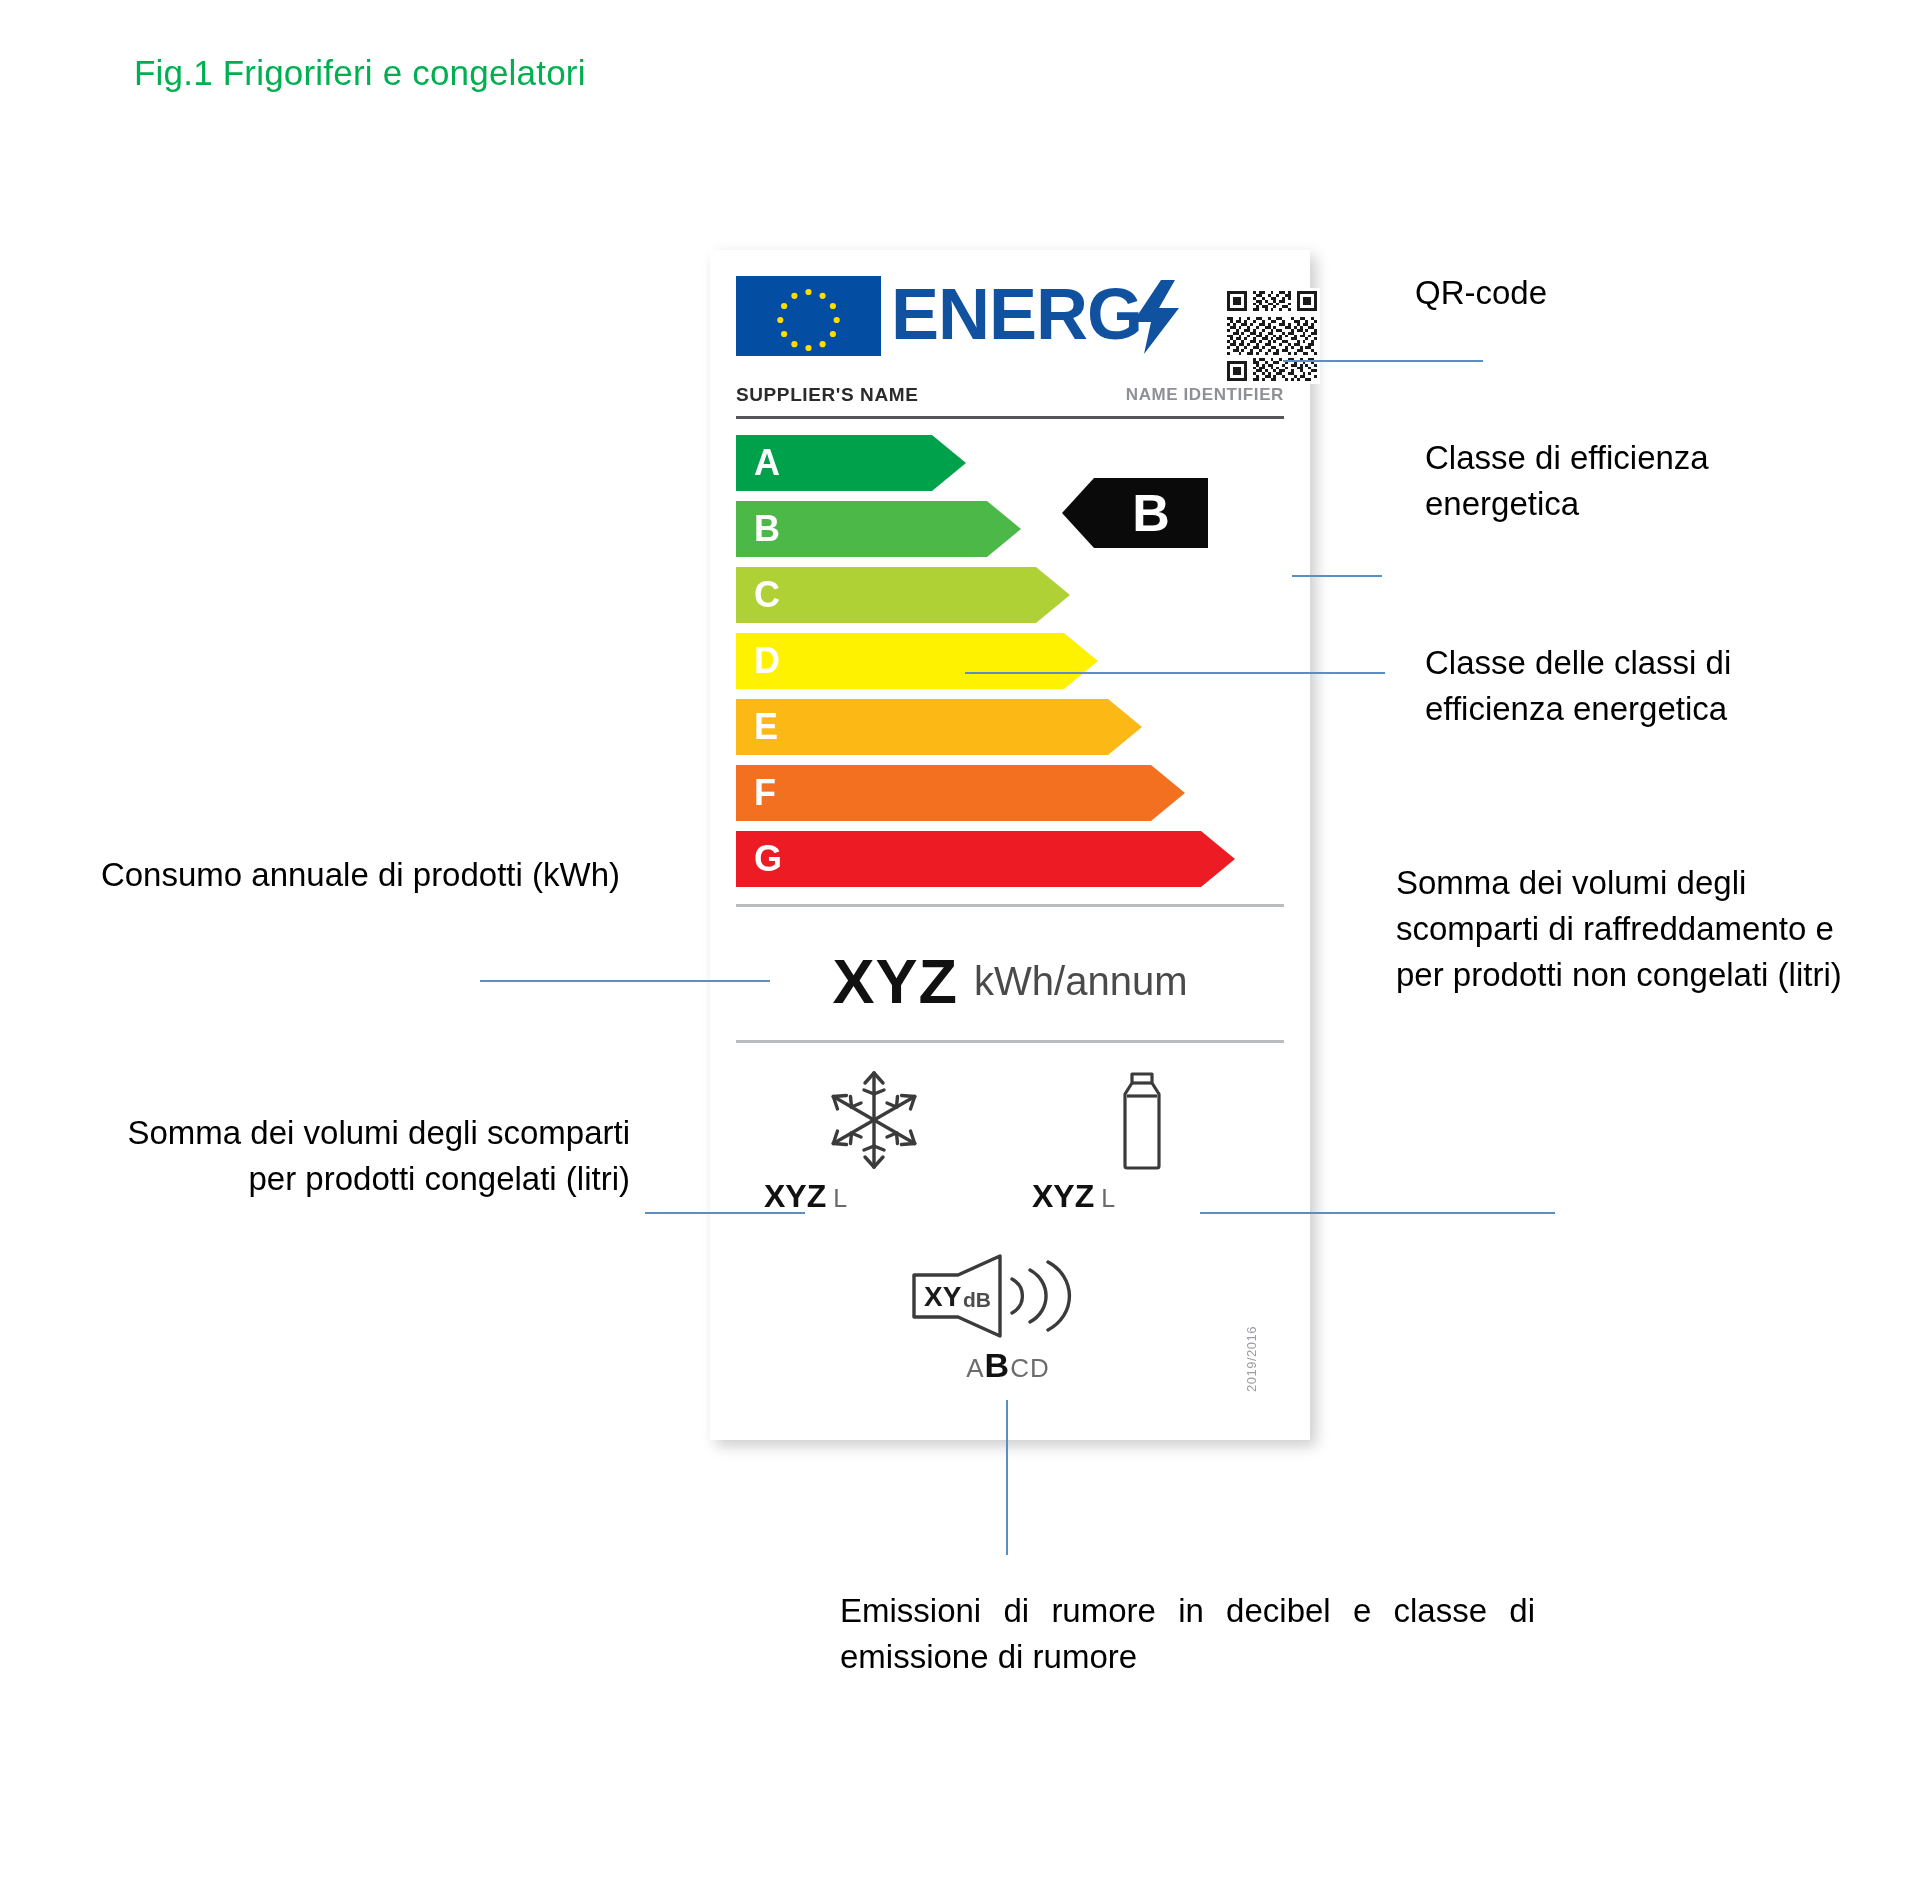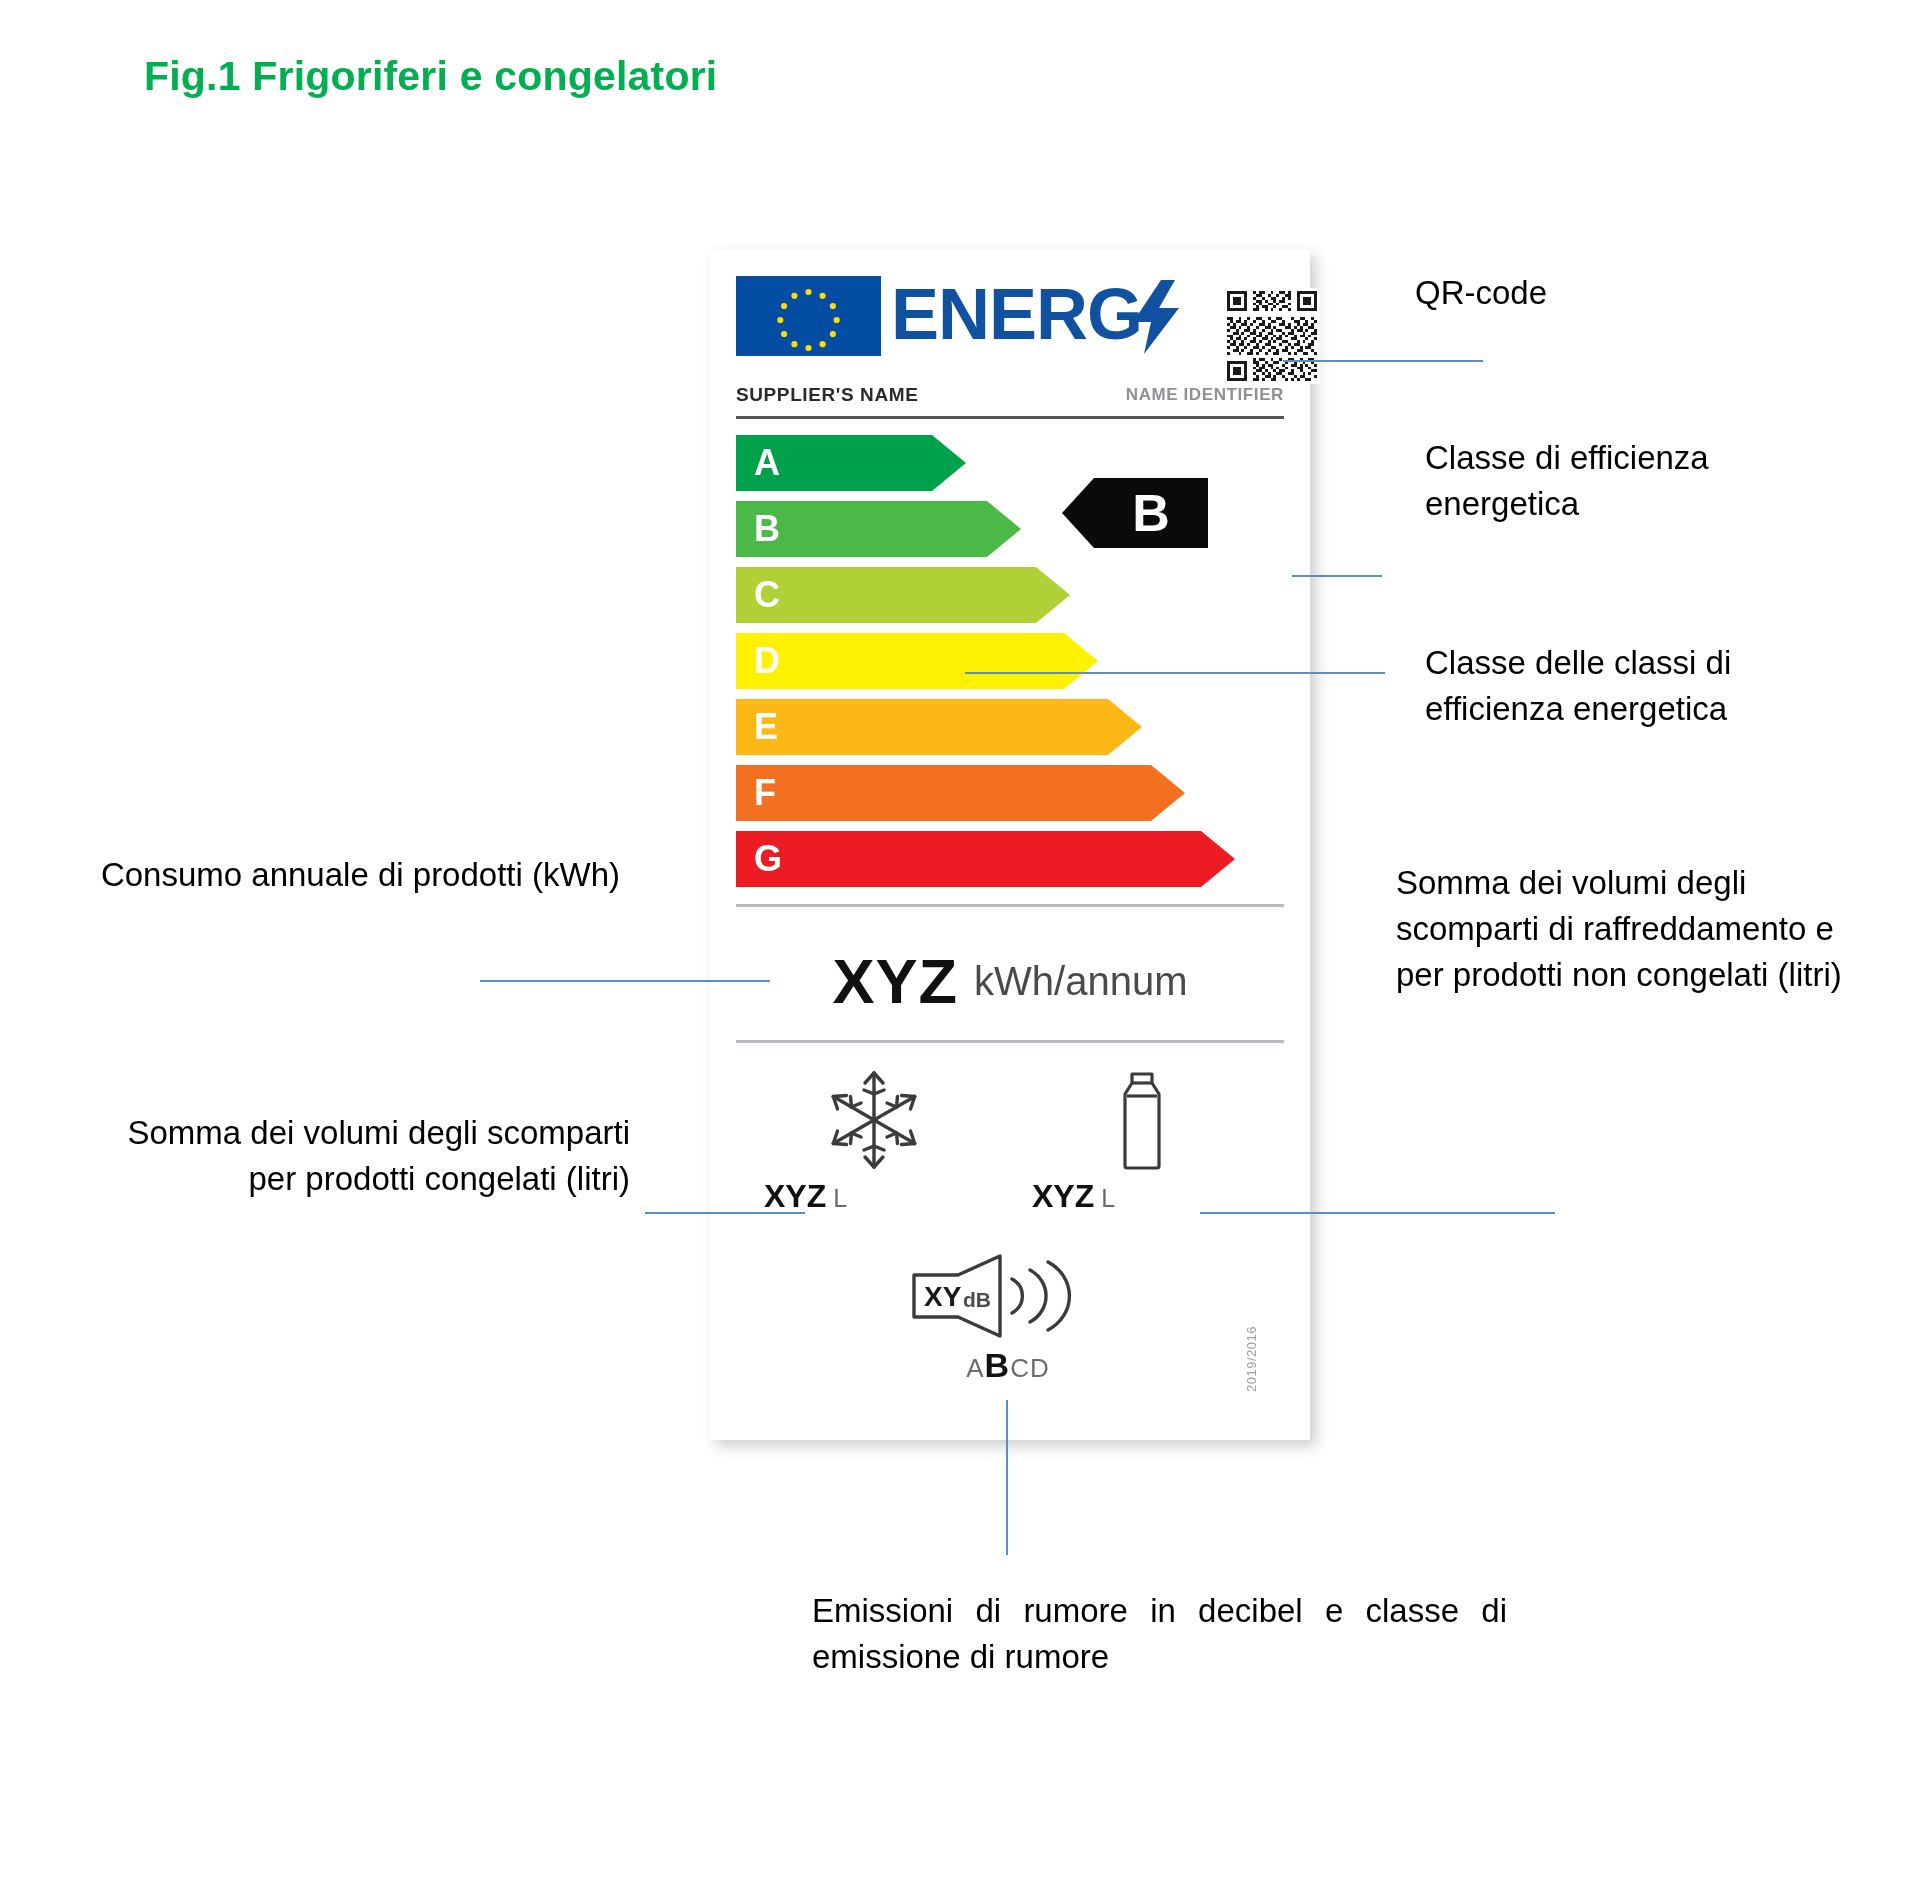--- a/index.html
+++ b/index.html
@@ -5,22 +5,22 @@
   html,body{margin:0;padding:0;}
   body{
     width:1920px;height:1878px;
     background:#ffffff;
     font-family:"Liberation Sans", sans-serif;
     color:#1f2430;
     position:relative;
     overflow:hidden;
   }
   .fig-title{
-    position:absolute;left:144px;top:53px;
-    font-size:41px;font-weight:bold;color:#00b050;
+    position:absolute;left:134px;top:53px;
+    font-size:35px;font-weight:normal;color:#00b050;
     letter-spacing:.2px;white-space:nowrap;
   }
 
   
   .label-card{
     position:absolute;left:710px;top:250px;
     width:600px;height:1190px;
     background:#ffffff;
     box-shadow:6px 6px 14px rgba(0,0,0,.20);
   }
@@ -561,14 +561,14 @@
 
 <div class="ann" style="left:1396px;top:860px;width:450px;">Somma dei volumi degli scomparti di raffreddamento e per prodotti non congelati (litri)</div>
 <div class="leader" style="left:1200px;top:1212px;width:355px;"></div>
 
 <div class="ann r" style="left:60px;top:852px;width:560px;">Consumo annuale di prodotti (kWh)</div>
 <div class="leader" style="left:480px;top:980px;width:290px;"></div>
 
 <div class="ann r" style="left:120px;top:1110px;width:510px;">Somma dei volumi degli scomparti per prodotti congelati (litri)</div>
 <div class="leader" style="left:645px;top:1212px;width:160px;"></div>
 
-<div class="ann j" style="left:812px;top:1588px;width:695px;">Emissioni di rumore in decibel e classe di emissione di rumore</div>
+<div class="ann j" style="left:840px;top:1588px;width:695px;">Emissioni di rumore in decibel e classe di emissione di rumore</div>
 <div class="leader v" style="left:1006px;top:1400px;width:2px;height:155px;"></div>
 
 </body></html>

